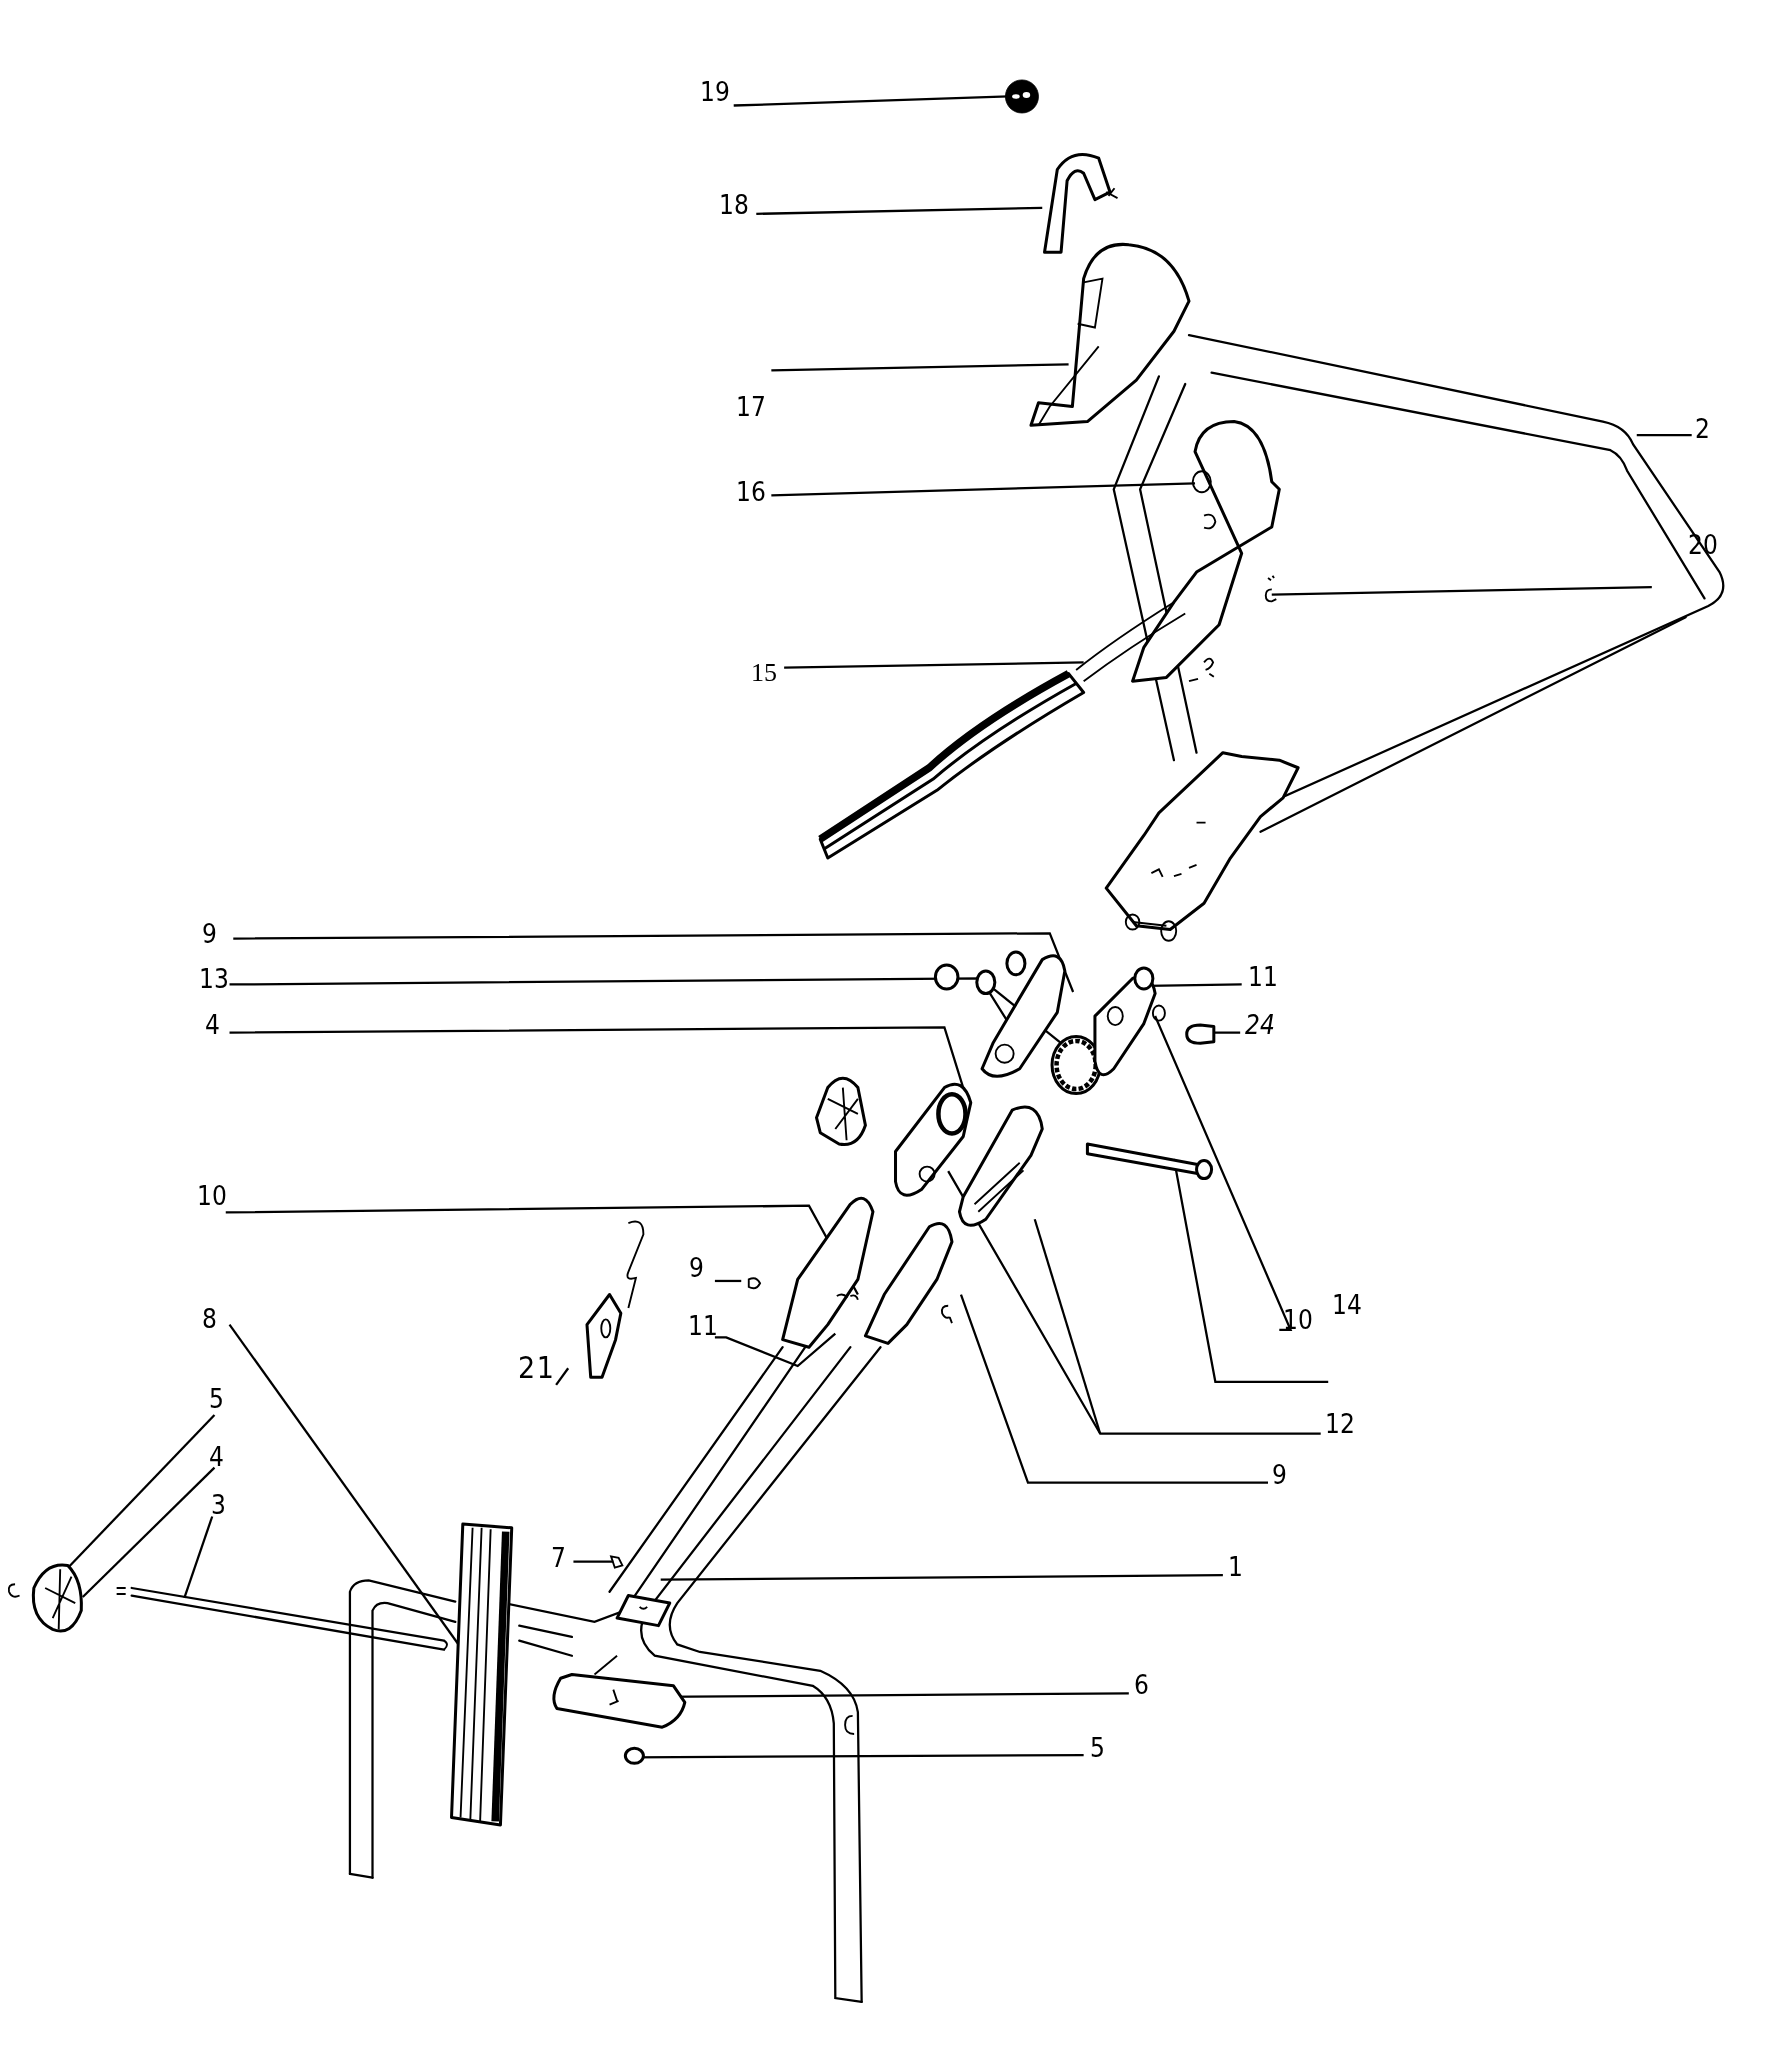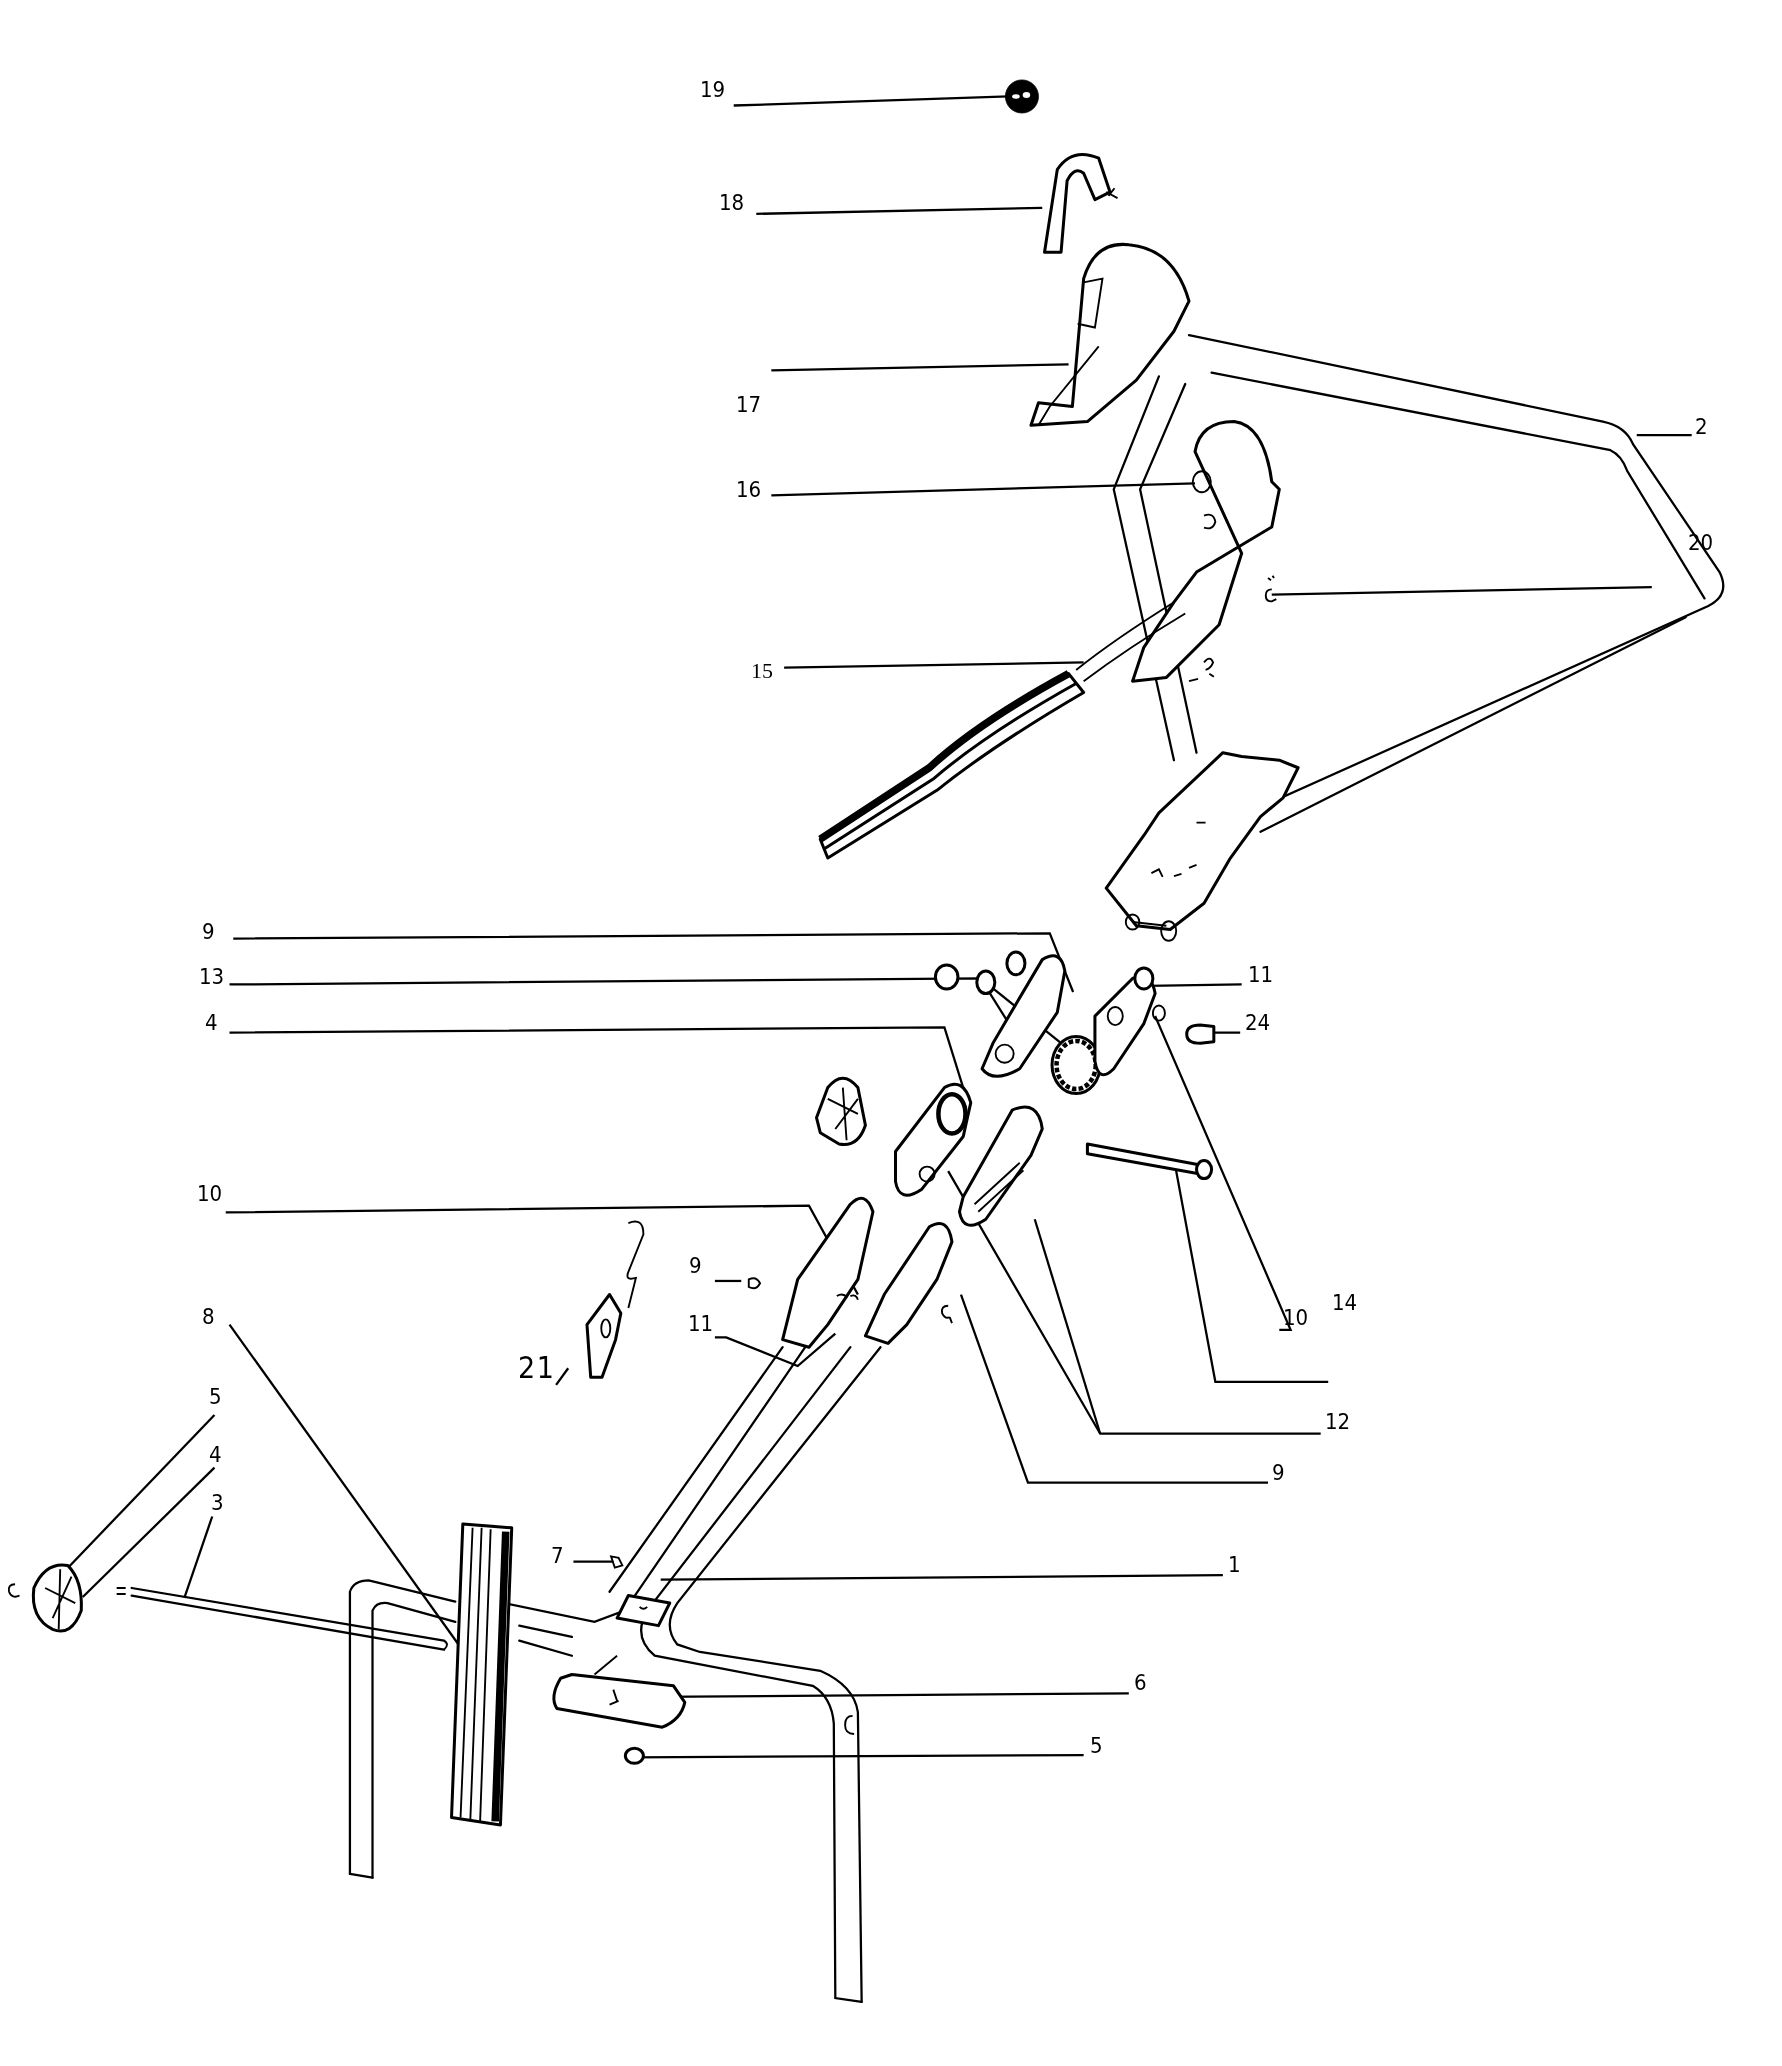--- a/index.html
+++ b/index.html
@@ -1,20 +1,20 @@
 <!DOCTYPE html>
 <html style="font-size:12px"><head>
 <meta charset="utf-8">
 <style>
   html, body { margin:0; padding:0; background:#ffffff; }
   body { width:1782px; height:2066px; position:relative; overflow:hidden;
          font-family:"Liberation Sans", sans-serif; }
   #canvas { position:absolute; left:0; top:0; width:1782px; height:2066px; }
   .lbl { position:absolute; font-family:"DejaVu Sans Condensed","DejaVu Sans", sans-serif;
-         font-size:22px; color:#000; line-height:1; white-space:nowrap; }
+         font-size:26px; color:#000; line-height:1; white-space:nowrap; }
   .lbl.big { font-size:30px; letter-spacing:1.5px; }
   svg .ln { stroke:#000; stroke-width:3; fill:none; stroke-linecap:round; }
   svg .lead { stroke:#000; stroke-width:3; fill:none; }
   svg .part { stroke:#000; stroke-width:4; fill:#fff; stroke-linejoin:round; }
   svg .thin { stroke:#000; stroke-width:2.5; fill:none; }
   svg .blk { fill:#000; stroke:#000; }
 </style>
 </head>
 <body>
 
@@ -203,21 +203,21 @@
     <div class="lbl" style="left: 719px; top: 192px; text-align: right;">18</div>
     <div class="lbl" style="left: 736px; top: 346px; margin-top: 48px;">17</div>
     <div class="lbl" style="left: 1695px; top: 416px;">2</div>
     <div class="lbl" style="left: 736px; top: 479px;">16</div>
     <div class="lbl" style="left: 1656px; top: 532px; margin-left: 32px;">20</div>
     <div class="lbl" style="left: 751px; top: 660px; font-family: Liberation Serif, serif;">15</div>
     <div class="lbl" style="left: 202px; top: 921px;">9</div>
     <div class="lbl" style="left: 199px; top: 966px; text-align: right;">13</div>
     <div class="lbl" style="left: 1248px; top: 964px;">11</div>
     <div class="lbl" style="left: 205px; top: 1012px;">4</div>
-    <div class="lbl" style="left: 1245px; top: 1012px;">24</div>
+    <div class="lbl" style="left: 1245px; top: 1012px; font-style: italic;">24</div>
     <div class="lbl" style="left: 197px; top: 1183px;">10</div>
     <div class="lbl" style="left: 689px; top: 1255px;">9</div>
     <div class="lbl" style="left: 688px; top: 1313px;">11</div>
     <div class="lbl big" style="left: 518px; top: 1353px;">21</div>
     <div class="lbl" style="left: 1283px; top: 1307px;">10</div>
     <div class="lbl" style="left: 1332px; top: 1292px;">14</div>
     <div class="lbl" style="left: 202px; top: 1306px;">8</div>
     <div class="lbl" style="left: 1325px; top: 1411px;">12</div>
     <div class="lbl" style="left: 209px; top: 1386px;">5</div>
     <div class="lbl" style="left: 1272px; top: 1462px;">9</div>

